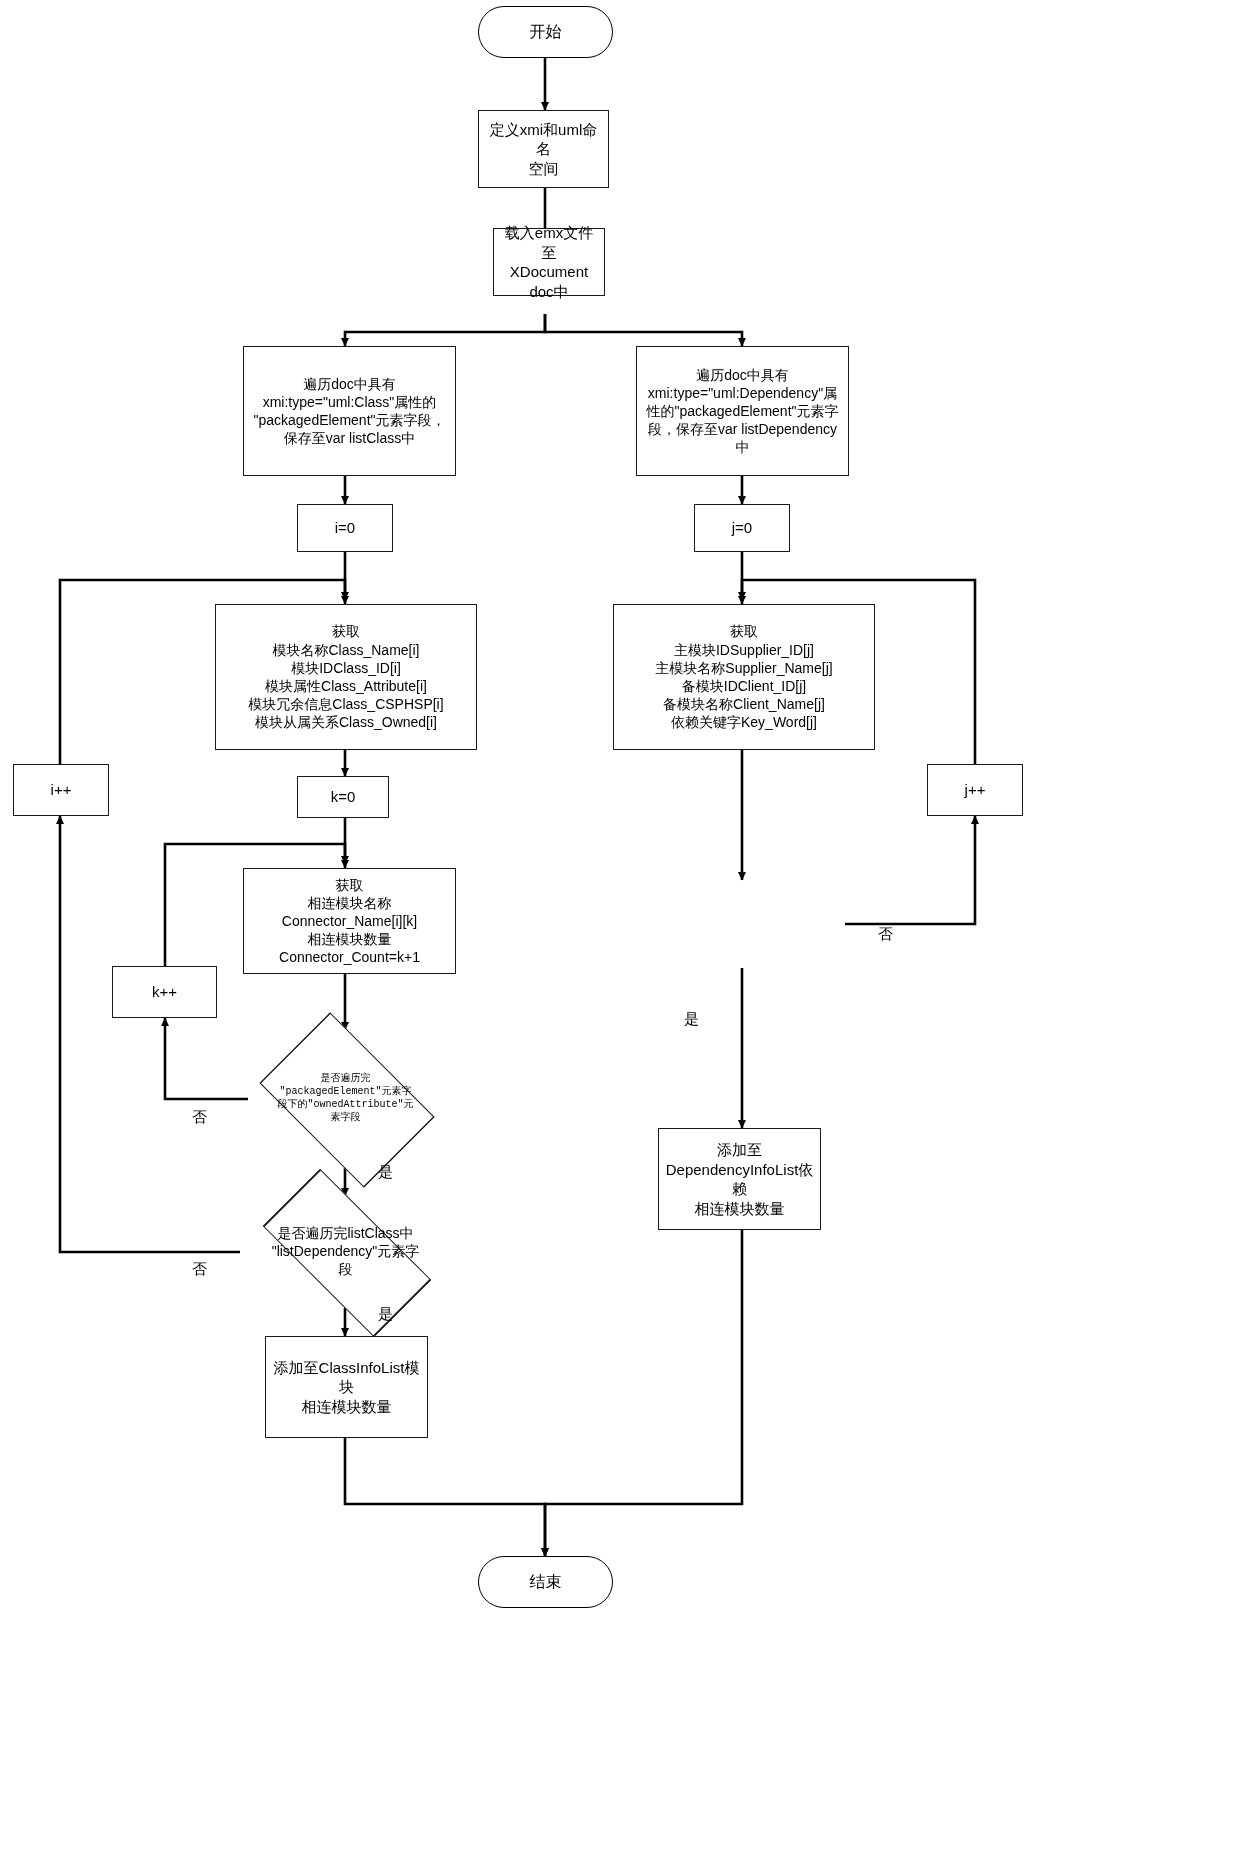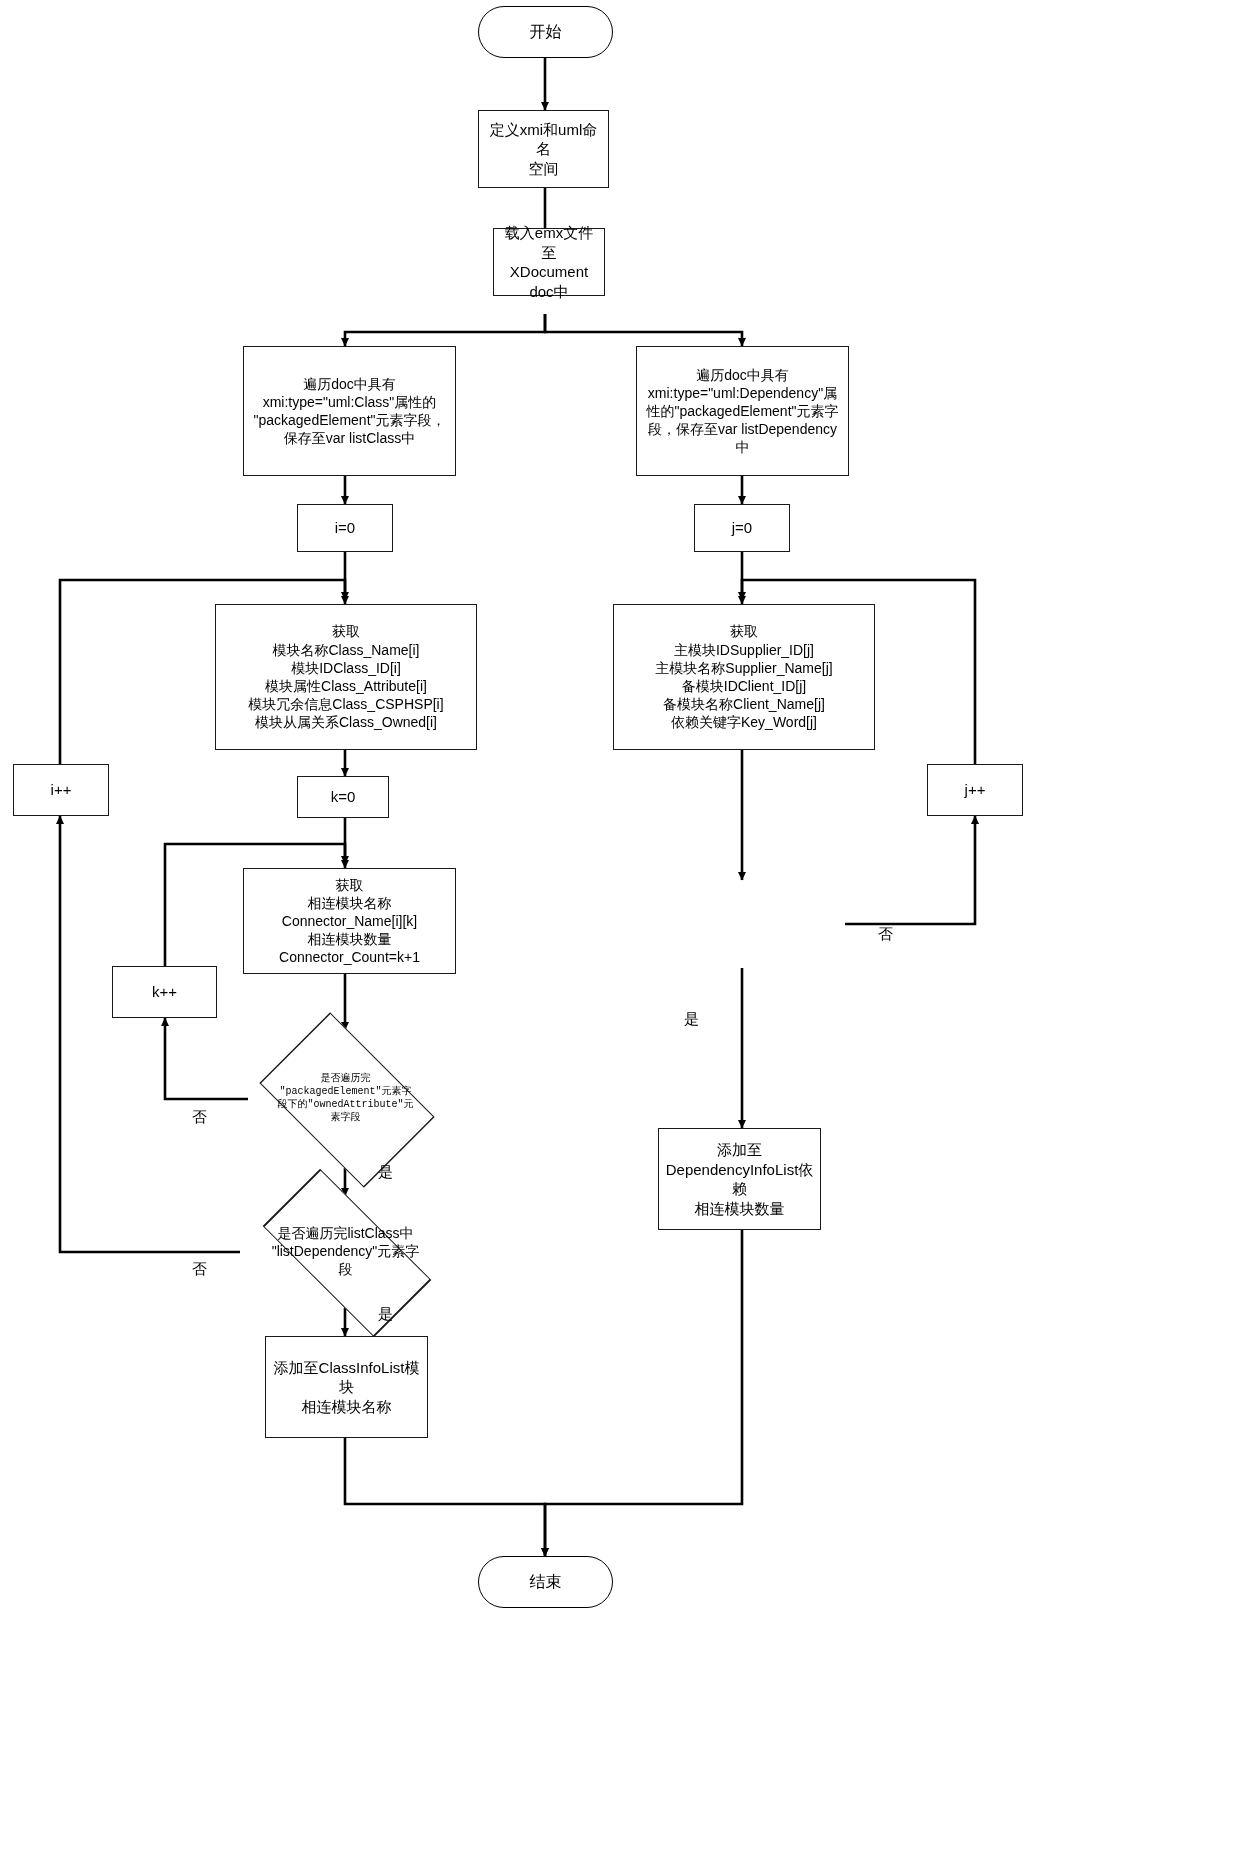--- a/index.html
+++ b/index.html
@@ -239,21 +239,21 @@
     <div class="shape" style="width:80px; height:80px; margin-left:-40px; margin-top:-40px;
                 transform: rotate(45deg) scale(1.92, 0.99);"></div>
     <div class="label fs14">是否遍历完listClass中
 "listDependency"元素字
 段</div>
   </div>
 
 
   <div class="node proc fs15" style="left:265px; top:1336px; width:163px; height:102px;">
     <span class="txt">添加至ClassInfoList模块
-相连模块名称</span>
+相连模块数量</span>
   </div>
 
   <div class="node proc fs15" style="left:658px; top:1128px; width:163px; height:102px;">
     <span class="txt">添加至
 DependencyInfoList依赖
 相连模块数量</span>
   </div>
 
   <div class="node term fs16" style="left:478px; top:1556px; width:135px; height:52px;">
     <span class="txt">结束</span>

